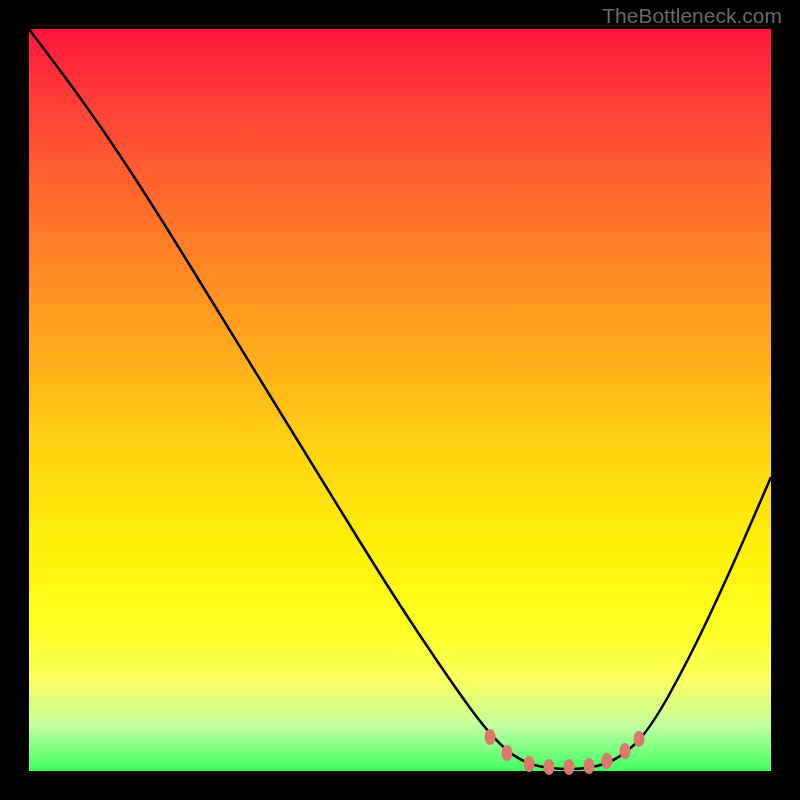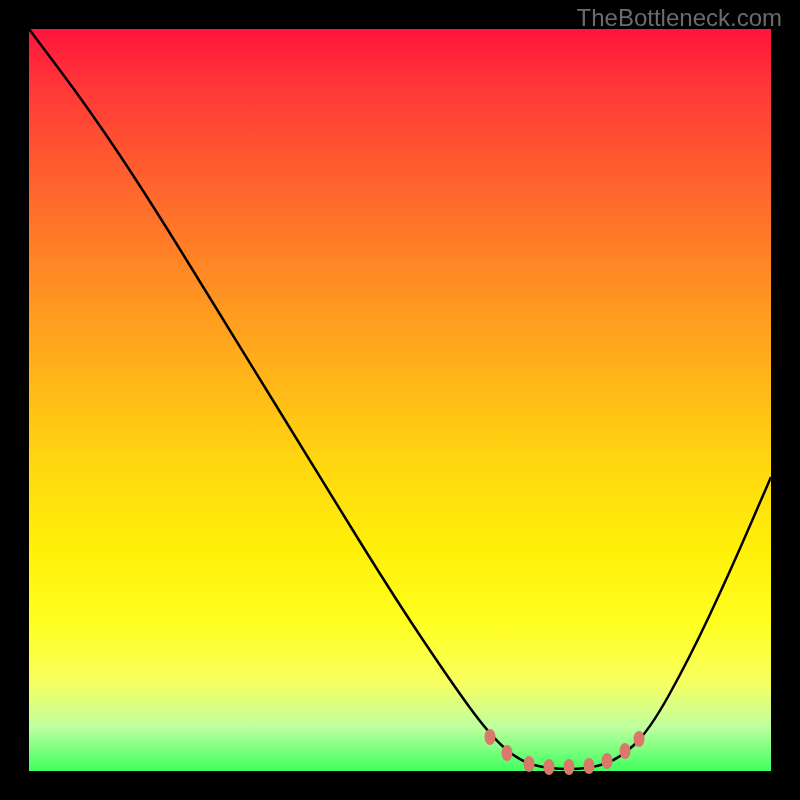--- a/index.html
+++ b/index.html
@@ -8,21 +8,21 @@
     height: 800px;
     background: #000;
     position: relative;
     font-family: Arial, sans-serif;
   }
   .attribution {
     position: absolute;
     top: 4px;
     right: 18px;
     color: #6b6b6b;
-    font-size: 24px;
+    font-size: 21px;
     font-weight: 500;
   }
   .plot-area {
     position: absolute;
     left: 29px;
     top: 29px;
     width: 742px;
     height: 742px;
     background: linear-gradient(to bottom,
       #ff143c 0%,

